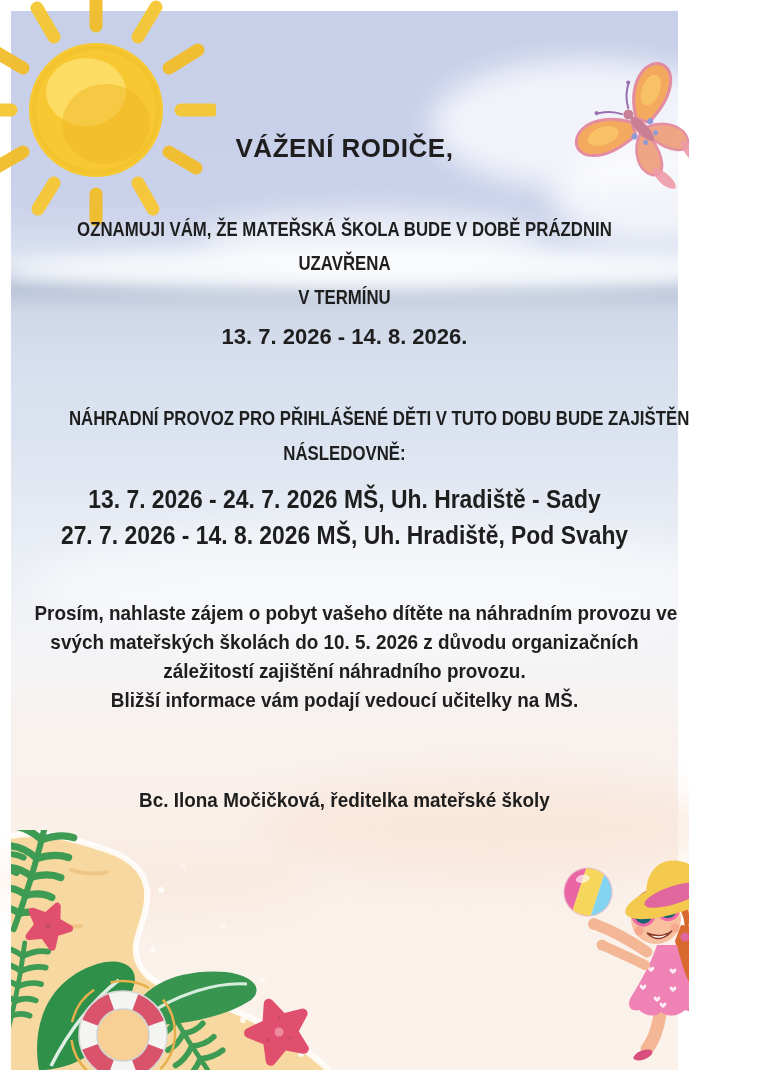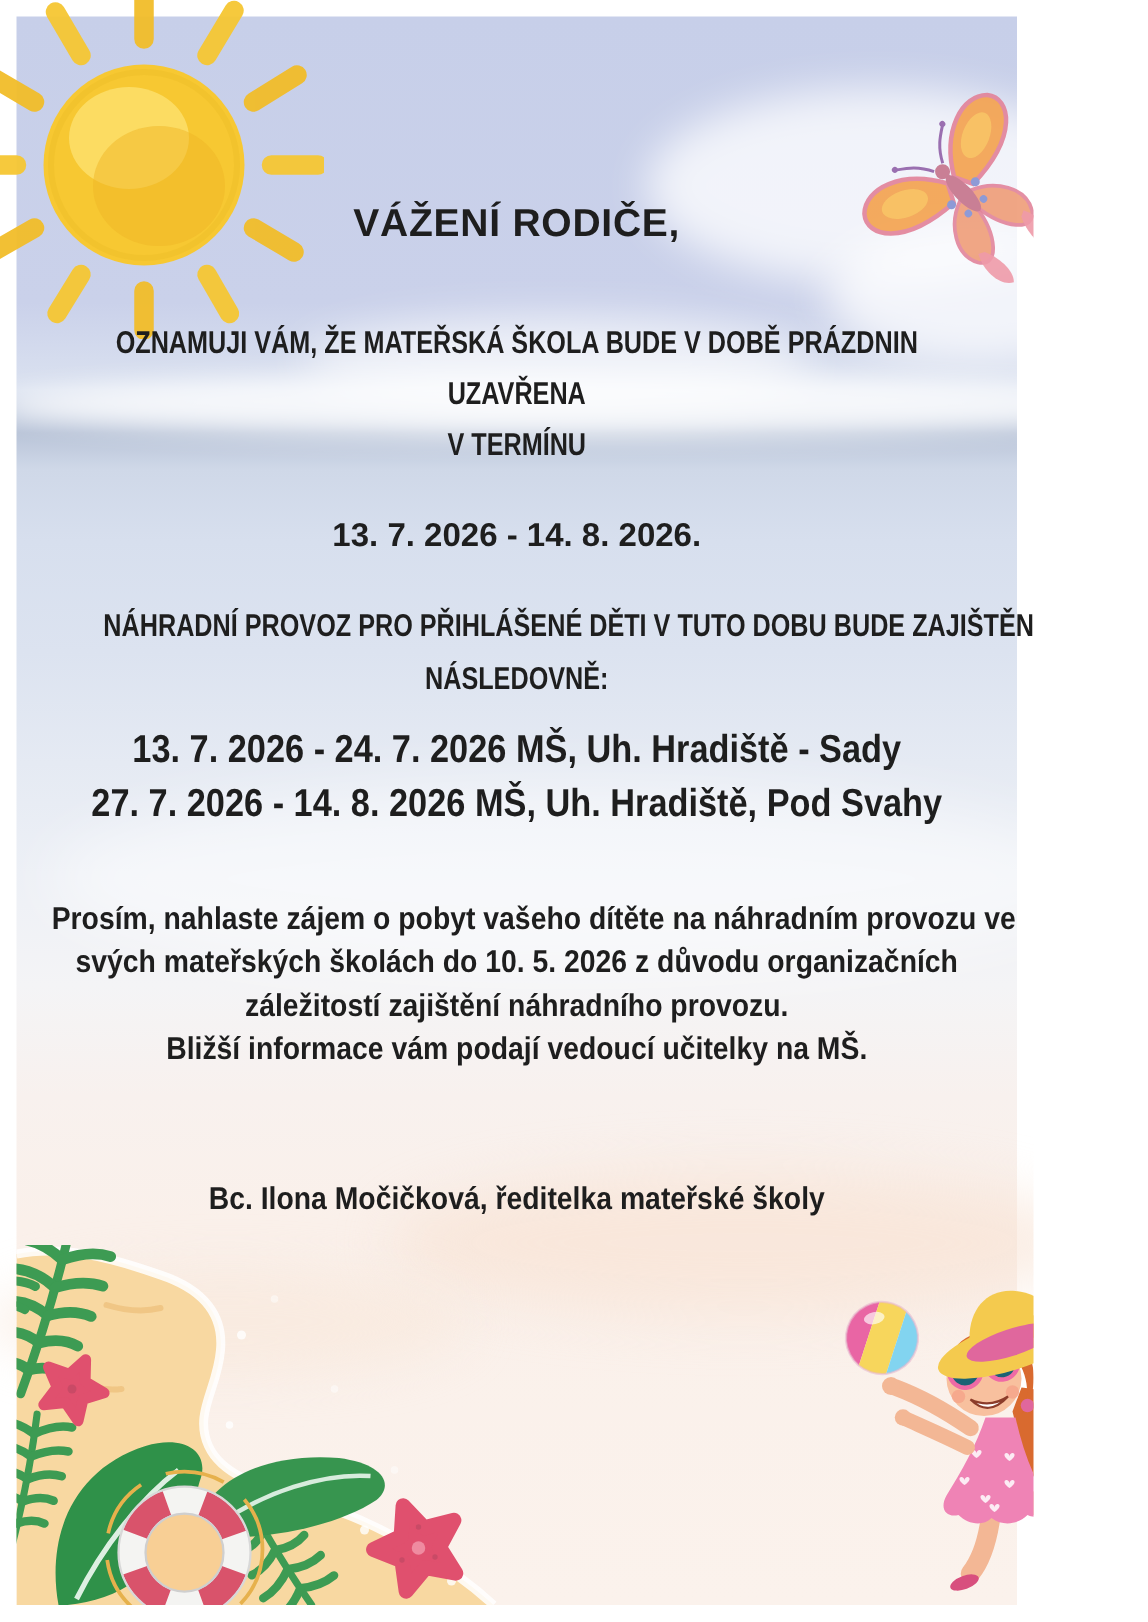--- a/index.html
+++ b/index.html
@@ -15,21 +15,21 @@
   .c2{left:540px;top:140px;width:200px;height:90px;}
   .c3{left:190px;top:200px;width:340px;height:62px;background:rgba(255,255,255,.6);}
   .c4{left:-10px;top:238px;width:770px;height:42px;background:rgba(255,255,255,.8);filter:blur(9px);}
   .c5{left:20px;top:510px;width:700px;height:130px;background:rgba(255,255,255,.5);filter:blur(20px);}
   .c6{left:250px;top:770px;width:470px;height:95px;background:rgba(248,224,208,.55);filter:blur(18px);}
   .c7{left:-20px;top:835px;width:320px;height:70px;background:rgba(249,231,219,.6);filter:blur(16px);}
   .deco{position:absolute;z-index:1;}
   .txt{position:absolute;left:0;width:100%;text-align:center;color:#1e1e1e;font-weight:700;z-index:2;}
   .greeting{top:133px;font-size:26px;letter-spacing:.5px;}
   .announce{top:212px;font-size:21px;line-height:34px;}
-  .closure{top:344px;font-size:22px;}
+  .closure{top:324px;font-size:22px;}
   .subhead{top:400px;font-size:21px;line-height:35px;}
   .schedule{top:481px;font-size:26px;line-height:36px;}
   .para{top:598px;font-size:21px;line-height:29px;}
   .signature{top:788px;font-size:21px;}
   .cond{transform:scaleX(.8);transform-origin:50% 50%;}
   .sx88{transform:scaleX(.88);transform-origin:50% 50%;}
   .sx90{transform:scaleX(.9);transform-origin:50% 50%;}
   .line{white-space:nowrap;}
 </style>
 </head>

